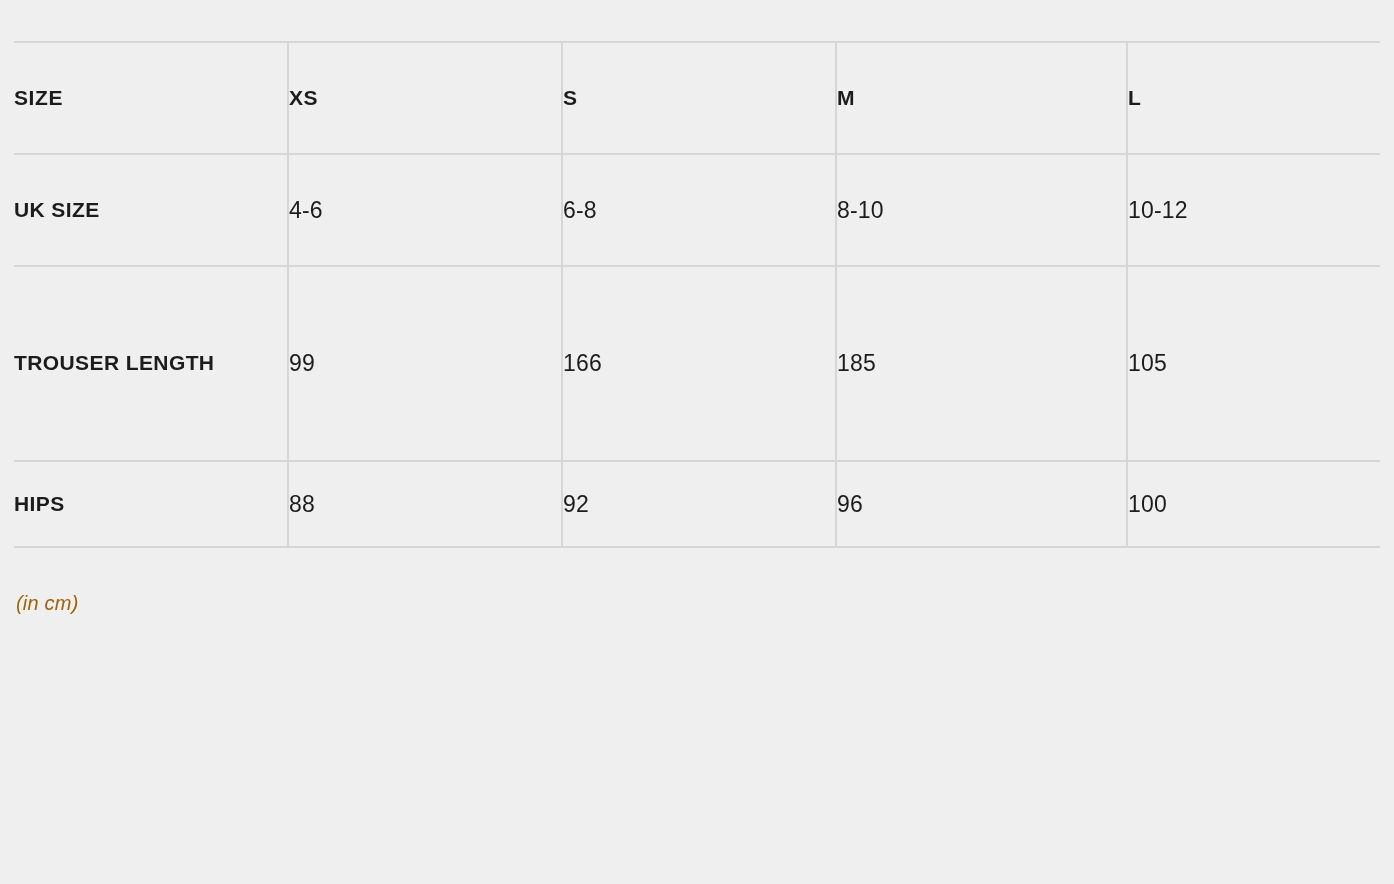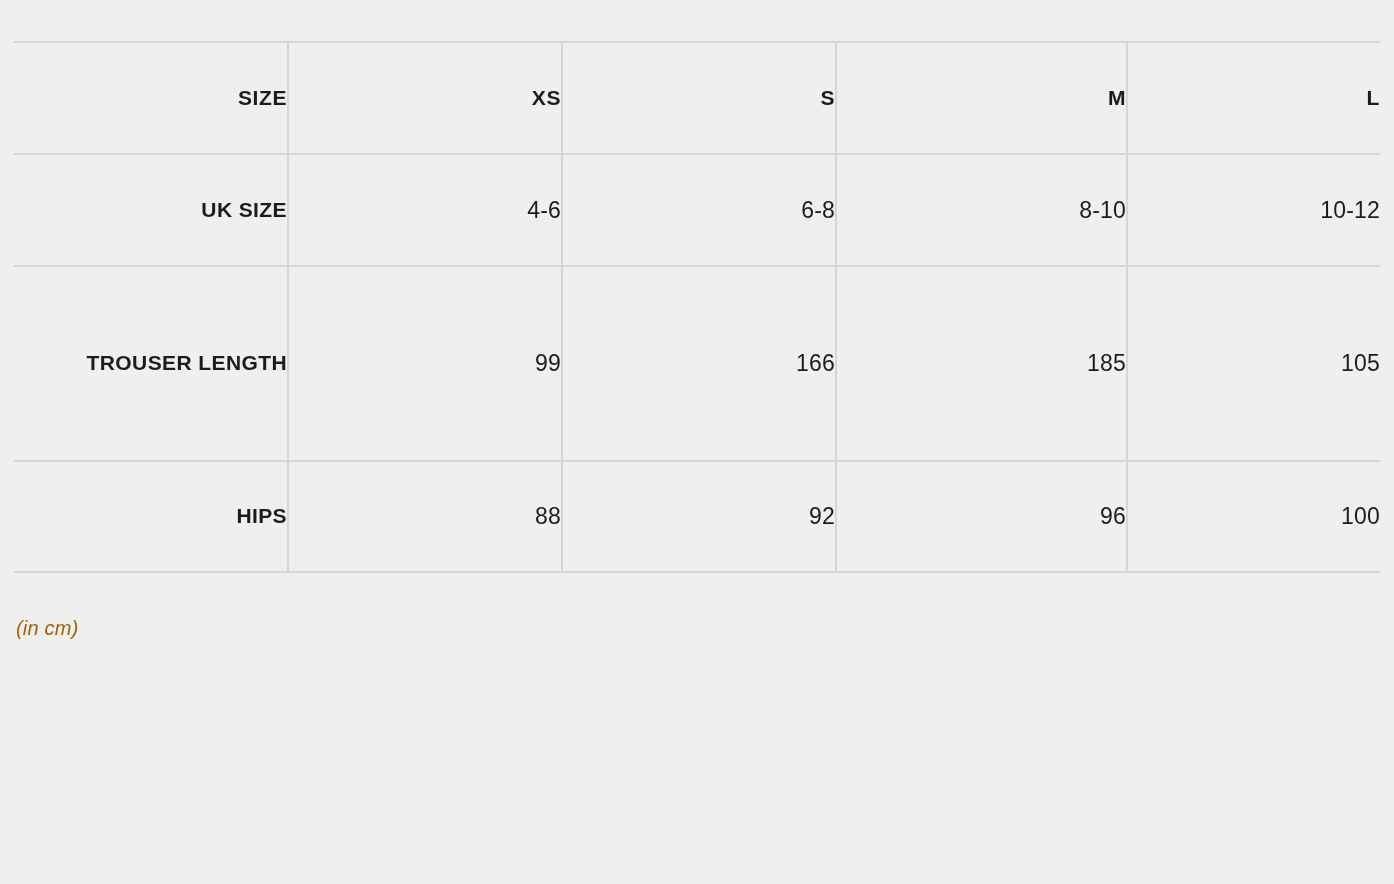--- a/index.html
+++ b/index.html
@@ -34,34 +34,34 @@
   table.size-chart col.c-xs    { width: 274px; }
   table.size-chart col.c-s     { width: 274px; }
   table.size-chart col.c-m     { width: 291px; }
   table.size-chart col.c-l     { width: 253px; }
 
   table.size-chart td,
   table.size-chart th {
     border-top: 2px solid #d6d6d6;
     border-bottom: 2px solid #d6d6d6;
     border-left: 2px solid #d6d6d6;
-    text-align: right;
+    text-align: left;
     vertical-align: middle;
     padding: 0;
     background: #efefef;
   }
 
   
   table.size-chart tr > *:first-child { border-left: none; }
   table.size-chart tr > *:last-child  { border-right: none; }
 
   .row-head  { height: 112px; }
   .row-std   { height: 112px; }
   .row-tall  { height: 195px; }
-  .row-last  { height: 111px; }
+  .row-last  { height: 86px; }
 
   th.col-head {
     font-size: 21px;
     font-weight: 700;
     letter-spacing: 0.6px;
   }
 
   td.row-label {
     font-size: 21px;
     font-weight: 700;

